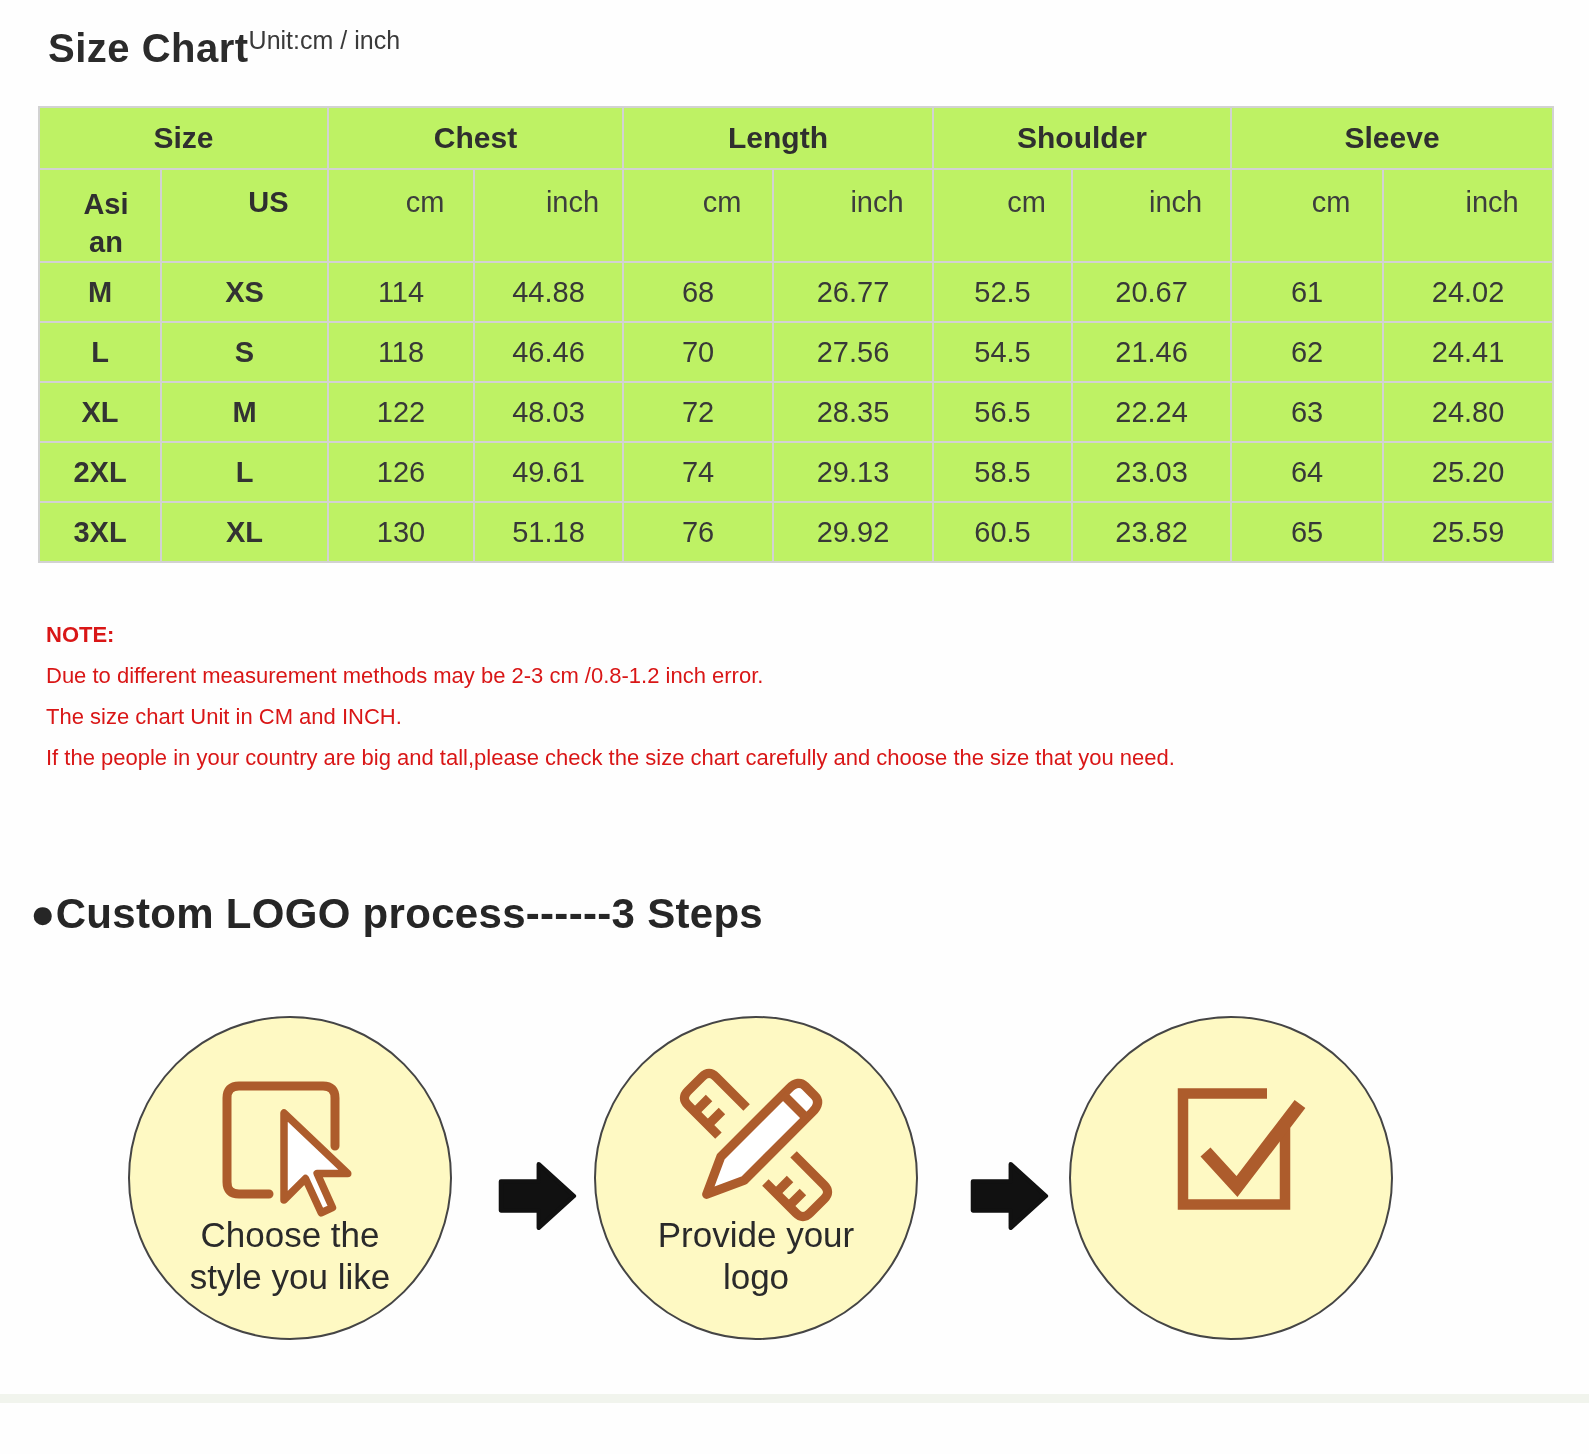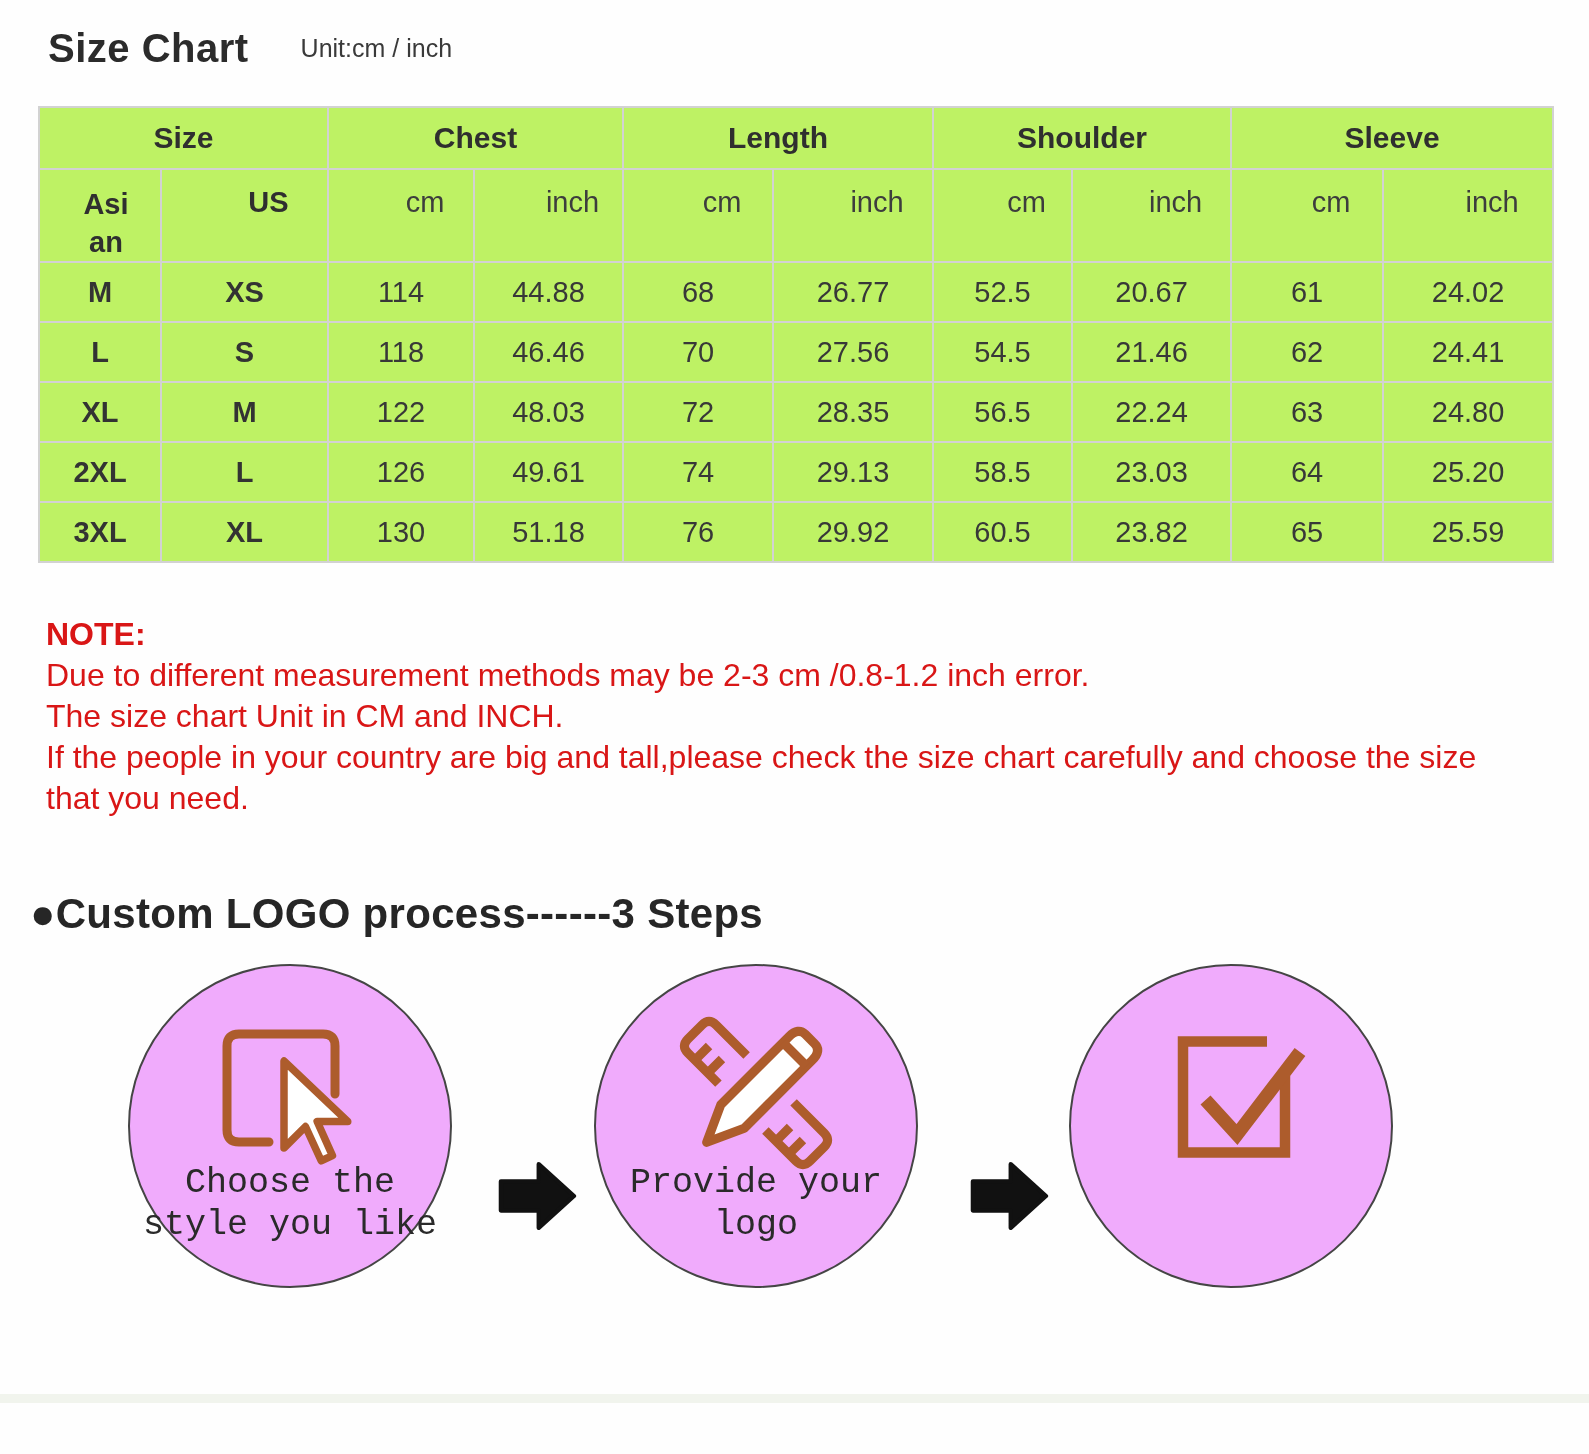--- a/index.html
+++ b/index.html
@@ -8,21 +8,21 @@
     position:relative;
     width:1589px; height:1454px;
     background:#fefefe;
     font-family:"Liberation Sans", sans-serif;
     color:#2e2e2e;
     overflow:hidden;
   }
   
   .title-row {
     position:absolute; left:48px; top:26px;
-    display:flex; align-items:center; gap:52px;
+    display:flex; align-items:flex-start; 
   }
   .page-title { font-size:40px; font-weight:bold; color:#2b2b2b; letter-spacing:0.5px; }
   .unit-label { font-size:25px; color:#3a3a3a; }
 
   
   table.size-table {
     position:absolute; left:38px; top:106px;
     width:1514px;
     border-collapse:collapse;
     table-layout:fixed;
@@ -38,37 +38,36 @@
   .size-table thead tr.unit-row th { height:92px; vertical-align:top; padding-top:16px; font-weight:normal; color:#3d3d3d;padding-left:48px; }
   .size-table thead tr.unit-row th.bold { font-weight:bold; color:#2f2f2f; }
   .size-table thead tr.unit-row th.break { word-break:break-all; padding-left:38px; padding-right:26px; line-height:1.3; }
   .size-table tbody td { height:60px; }
   .size-table tbody td.bold { font-weight:bold; color:#333; }
 
   
   .note-block {
     position:absolute; left:46px; top:614px;
     width:1460px;
-    font-size:32px; line-height:41px;
+    font-size:22px; line-height:41px;
     color:#d91616;
   }
   .note-label { font-weight:bold; }
 
   
   .process-heading {
     position:absolute; left:30px; top:890px;
     font-size:42px; font-weight:bold; color:#262626;
     letter-spacing:0.3px;
   }
   .step-circle {
-    position:absolute; top:964px;
+    position:absolute; top:1016px;
     width:324px; height:324px;
     border:2px solid #454545; border-radius:50%;
-    background:#f0abfc;
-    font-family:Liberation Mono, monospace;
+    background:#fef9c3;
   }
   .step-circle .step-icon {
     position:absolute; left:50%; transform:translateX(-50%);
   }
   .step-label {
     position:absolute; top:196px; left:0;
     width:100%;
     text-align:center;
     font-size:35px; line-height:42px; color:#2a2a2a;
   }

